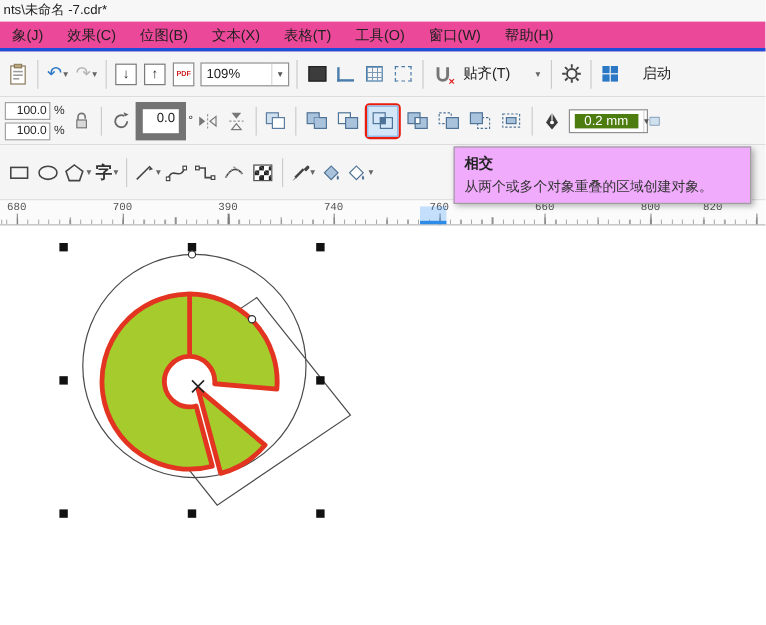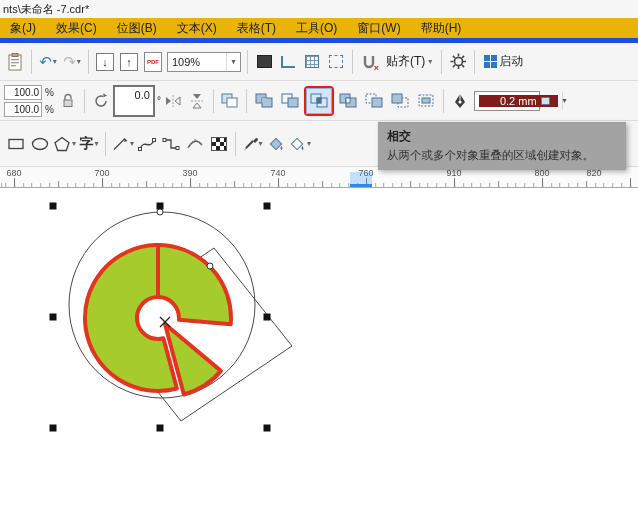--- a/index.html
+++ b/index.html
@@ -1,21 +1,21 @@
 <!DOCTYPE html>
 <html><head>
 <meta charset="utf-8">
 <style>
   * { box-sizing: border-box; margin: 0; padding: 0; }
   html,body { width:638px; height:521px; overflow:hidden; }
   body { font-family:"Liberation Sans","DejaVu Sans",sans-serif; font-size:12px; background:#fff; color:#222; position:relative; }
 
   .titlebar { height:18px; background:#f7f7f7; font-size:11px; line-height:18px; padding-left:3px; white-space:nowrap; }
 
-  .menubar { height:25px; background:#eab308; display:flex; align-items:center; border-bottom:5px solid #1d4ed8; }
+  .menubar { height:25px; background:#ec4899; display:flex; align-items:center; border-bottom:3px solid #1d4ed8; }
   .menu-item { padding:0 10px; line-height:24px; cursor:default; }
 
   .toolbar { display:flex; align-items:center; background:#f5f5f5; border-bottom:1px solid #dcdcdc; }
   .tb1 { height:38px; padding:0 3px; }
   .tb2 { height:40px; padding:0 2px; }
   .tb3 { height:46px; padding:0 4px; }
   .sep { width:1px; height:24px; background:#ccc; margin:0 4px; flex:0 0 auto; }
 
   .icon-btn { min-width:24px; height:26px; display:flex; align-items:center; justify-content:center; color:#555; flex:0 0 auto; border:1px solid transparent; }
   .glyph { font-size:15px; line-height:1; }
@@ -24,43 +24,43 @@
   .mini-arrow { font-size:8px; color:#666; margin-left:1px; }
 
   .boxed-arrow { width:18px; height:18px; border:1px solid #7a7a7a; background:#fff; display:flex; align-items:center; justify-content:center; font-size:11px; color:#222; }
   .pdf-doc { width:18px; height:20px; border:1px solid #8a8a8a; background:#fff; display:flex; align-items:center; justify-content:center; font-size:6px; font-weight:bold; color:#cf2020; }
 
   .combo { background:#fff; border:1px solid #8f8f8f; height:20px; display:flex; align-items:center; flex:0 0 auto; }
   .combo .combo-text { padding:0 4px; flex:1; font-size:11px; white-space:nowrap; }
   .combo .combo-arrow { width:14px; text-align:center; font-size:8px; color:#555; border-left:1px solid #d8d8d8; align-self:stretch; display:flex; align-items:center; justify-content:center; }
   .zoom-combo { width:74px; margin:0 2px; }
   .width-combo { width:66px; margin-left:2px; }
-  .sel-text { background:#7f1d1d; color:#fff; padding:0 21px; }
+  .sel-text { background:#4d7c0f; color:#fff; padding:0 8px; }
 
   .fs-icon { width:15px; height:13px; background:#3c3c3c; border:1px solid #222; }
   .ruler-icon { width:14px; height:12px; border-left:2px solid #4a7dab; border-bottom:2px solid #4a7dab; }
   .grid-icon { width:14px; height:13px; border:1px solid #4a7dab;
     background:
       repeating-linear-gradient(to right,#7a9ab5 0 1px,transparent 1px 4px),
       repeating-linear-gradient(to bottom,#7a9ab5 0 1px,transparent 1px 4px); }
   .guides-icon { width:14px; height:13px; border:1px dashed #4a7dab; }
   .snap-wrap { position:relative; }
   .snap-x { position:absolute; right:1px; bottom:1px; color:#e02020; font-size:9px; font-weight:bold; line-height:1; }
 
-  .text-btn { display:flex; align-items:center; gap:2px; padding:0 5px; height:26px; flex:0 0 auto; }
+  .text-btn { display:flex; align-items:center; gap:20px; padding:0 5px; height:26px; flex:0 0 auto; }
 
   .launch-icon { width:13px; height:13px; display:grid; grid-template-columns:6px 6px; grid-template-rows:6px 6px; gap:1px; }
   .launch-icon span { background:#2b78c6; }
 
   
   .scale-fields { display:flex; flex-direction:column; gap:2px; margin:0 2px; }
   .scale-row { display:flex; align-items:center; gap:3px; height:15px; }
   .scale-input { width:38px; height:15px; background:#fff; border:1px solid #a3a3a3; font-size:10px; text-align:right; padding:0 2px; line-height:13px; }
   .pct { font-size:10px; color:#333; }
-  .rot-input { width:42px; height:32px; background:#fff; border:2px solid #737373; font-size:11px; text-align:right; padding:0 3px; line-height:16px; }
+  .rot-input { width:42px; height:32px; background:#fff; border:6px solid #737373; font-size:11px; text-align:right; padding:0 3px; line-height:16px; }
   .deg { font-size:10px; margin-left:2px; }
 
   .shape-btn { width:26px; height:26px; display:flex; align-items:center; justify-content:center; border:1px solid transparent; flex:0 0 auto; }
   .hl-wrap { border:2px solid #ea1c0d; border-radius:4px; padding:0; margin:0 1px; flex:0 0 auto; }
   .hl-wrap .shape-btn { background:#d4e7f9; border:1px solid #84b6e8; }
 
   .checker-icon { width:16px; height:14px; border:1px solid #555;
     background-image:
       linear-gradient(45deg,#222 25%,transparent 25%,transparent 75%,#222 75%),
       linear-gradient(45deg,#222 25%,transparent 25%,transparent 75%,#222 75%);
@@ -68,28 +68,28 @@
   .text-tool { font-size:14px; font-weight:bold; color:#333; }
 
   
   .ruler { position:relative; height:21px; background:#fbfbfb; border-bottom:1px solid #a8a8a8; overflow:hidden; }
   .ruler .minor-ticks { position:absolute; left:0; right:0; bottom:0; height:4px;
       background:repeating-linear-gradient(to right,#a8a8a8 0 1px,transparent 1px 8.8px); background-position-x:5.2px; }
   .ruler .mid-ticks { position:absolute; left:0; right:0; bottom:0; height:6px;
       background:repeating-linear-gradient(to right,#909090 0 1px,transparent 1px 44px); background-position-x:14px; }
   .ruler .major-ticks { position:absolute; left:0; right:0; bottom:0; height:9px;
       background:repeating-linear-gradient(to right,#7c7c7c 0 1px,transparent 1px 88px); background-position-x:14px; }
-  .ruler-label { position:absolute; top:1px; transform:translateX(-50%); font-size:9px; color:#555; }
+  .ruler-label { position:absolute; top:1px; transform:translateX(-50%); font-size:9px; color:#555;font-family:Liberation Mono, monospace; }
   .ruler-marker { position:absolute; left:350px; bottom:0; width:22px; height:15px; background:rgba(50,151,253,.28); border-bottom:3px solid #2f8be8; }
 
   .canvas { position:relative; height:333px; background:#fff; }
   .canvas svg { position:absolute; left:0; top:0; }
 
   
-  .tooltip { position:absolute; left:378px; top:122px; width:248px; background:#a3a3a3; border:1px solid #9f9f9f; box-shadow:2px 2px 5px rgba(0,0,0,.3); padding:5px 8px 6px; z-index:50; }
+  .tooltip { position:absolute; left:378px; top:122px; width:248px; background:#f0abfc; border:1px solid #9f9f9f; box-shadow:2px 2px 5px rgba(0,0,0,.3); padding:5px 8px 6px; z-index:50; }
   .tooltip .tt-title { font-weight:bold; margin-bottom:3px; }
   .tooltip .tt-body { font-size:11.5px; color:#333; white-space:nowrap; }
 
   svg.ico { display:block; }
 </style>
 </head>
 <body>
 
 <div class="titlebar">
   <span>nts\未命名 -7.cdr*</span>
@@ -378,21 +378,21 @@
 
 <div class="ruler">
   <div class="minor-ticks"></div>
   <div class="mid-ticks"></div>
   <div class="major-ticks"></div>
   <span class="ruler-label" style="left:14px">680</span>
   <span class="ruler-label" style="left:102px">700</span>
   <span class="ruler-label" style="left:190px">390</span>
   <span class="ruler-label" style="left:278px">740</span>
   <span class="ruler-label" style="left:366px">760</span>
-  <span class="ruler-label" style="left:454px">910</span>
+  <span class="ruler-label" style="left:454px">660</span>
   <span class="ruler-label" style="left:542px">800</span>
   <span class="ruler-label" style="left:594px">820</span>
   <div class="ruler-marker"></div>
 </div>
 
 <div class="canvas">
   <svg width="638" height="333" viewBox="0 0 638 333">
 
     <circle cx="162" cy="117" r="93" fill="none" stroke="#4a4a4a" stroke-width="1"></circle>
 

